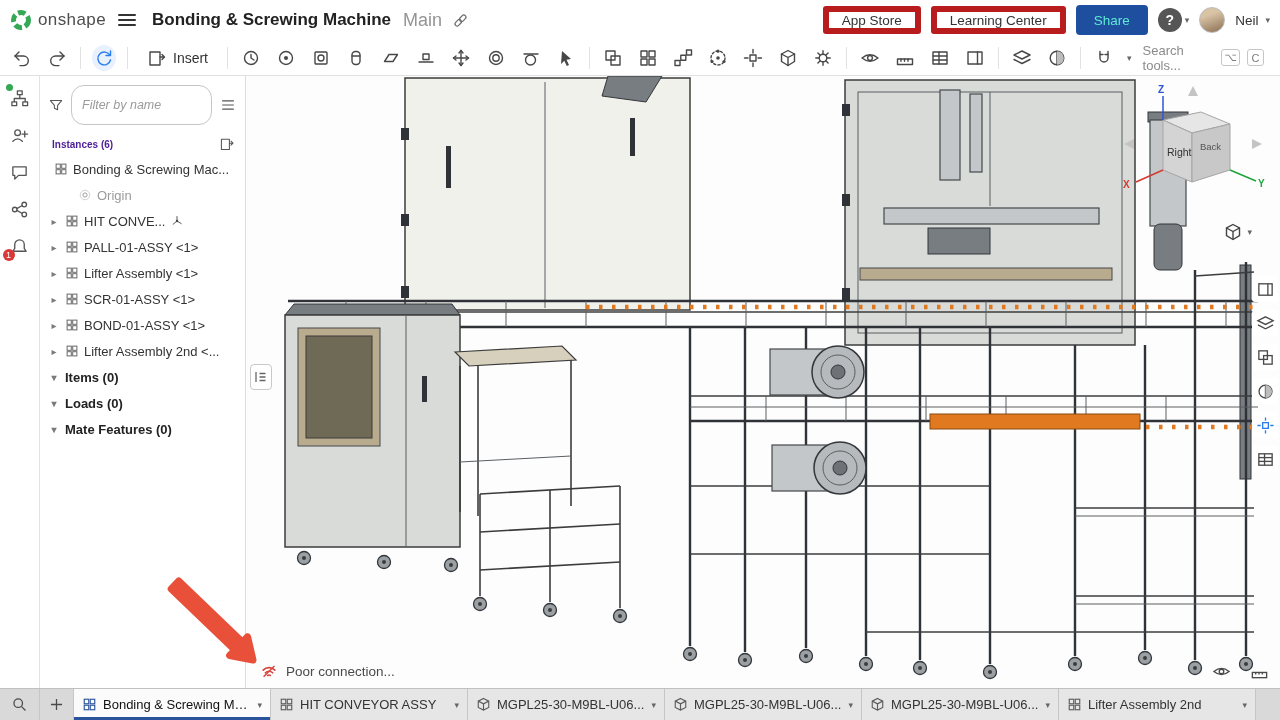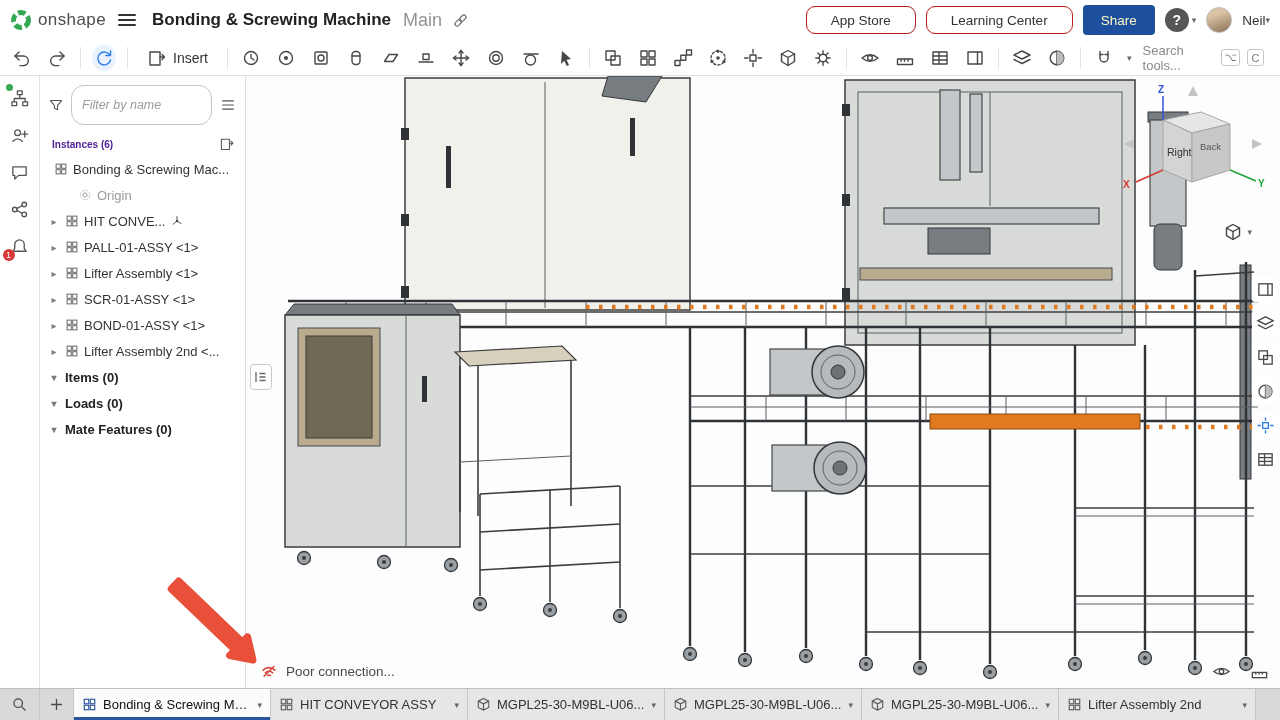--- a/index.html
+++ b/index.html
@@ -8,26 +8,26 @@
   .app { position:relative; width:1280px; height:720px; background:#fff; overflow:hidden; }
 
   
   .topbar { position:absolute; top:0; left:0; right:0; height:40px; background:#fff; display:flex; align-items:center; padding:0 10px; gap:10px; }
   .logo { display:flex; align-items:center; gap:6px; }
   .logo-word { font-size:17px; color:#4d4d4d; letter-spacing:.4px; font-weight:500; }
   .hamburger { width:22px; height:22px; display:flex; align-items:center; justify-content:center; cursor:pointer; }
   .doc-title { font-size:17px; font-weight:700; color:#222; margin-left:4px; white-space:nowrap; }
   .workspace { font-size:18px; color:#949494; margin-left:2px; }
   .top-right { margin-left:auto; display:flex; align-items:center; gap:10px; }
-  .btn-plain { height:28px; padding:0 24px; background:#fff; border:1px solid #b91c1c; border-radius:9px; font-size:13.5px; color:#333; display:flex; align-items:center; cursor:pointer; }
-  .btn-share { height:30px; padding:0 18px; background:#1e4e9e; border:none; border-radius:4px; font-size:13.5px; color:#fef9c3; display:flex; align-items:center; cursor:pointer; }
+  .btn-plain { height:28px; padding:0 13px; background:#fff; border:6px solid #b91c1c; border-radius:3px; font-size:13.5px; color:#333; display:flex; align-items:center; cursor:pointer; }
+  .btn-share { height:30px; padding:0 18px; background:#1e4e9e; border:none; border-radius:4px; font-size:13.5px; color:#5eead4; display:flex; align-items:center; cursor:pointer; }
   .help-circ { width:24px; height:24px; border-radius:50%; background:#565656; color:#fff; font-size:14px; font-weight:700; display:flex; align-items:center; justify-content:center; cursor:pointer; }
   .chev { font-size:9px; color:#666; }
   .avatar { width:26px; height:26px; border-radius:50%; background:linear-gradient(160deg,#d9c3a5 30%,#8a6f55); border:1px solid #bbb; cursor:pointer; }
-  .user-name { font-size:13.5px; color:#333; display:flex; align-items:center; gap:0; cursor:pointer; }
+  .user-name { font-size:13.5px; color:#333; display:flex; align-items:center; gap:7px; cursor:pointer; }
 
   
   .toolbar { position:absolute; top:40px; left:0; right:0; height:36px; background:#fff; border-bottom:1px solid #e0e0e0; display:flex; align-items:center; padding:0 10px; gap:11px; }
   .sep { width:1px; height:22px; background:#e2e2e2; flex:none; }
   .tbtn { width:24px; height:26px; display:flex; align-items:center; justify-content:center; border-radius:3px; cursor:pointer; flex:none; }
   .ti { width:20px; height:20px; stroke:#474747; fill:none; stroke-width:1.4; stroke-linecap:round; stroke-linejoin:round; }
   .ti.blue { stroke:#2b7de9; }
   .insert-btn { display:flex; align-items:center; gap:6px; padding:3px 8px; border-radius:3px; cursor:pointer; }
   .insert-label { font-size:14px; color:#333; }
   .search-tools { margin-left:auto; display:flex; align-items:center; gap:7px; cursor:pointer; padding-right:6px; }

